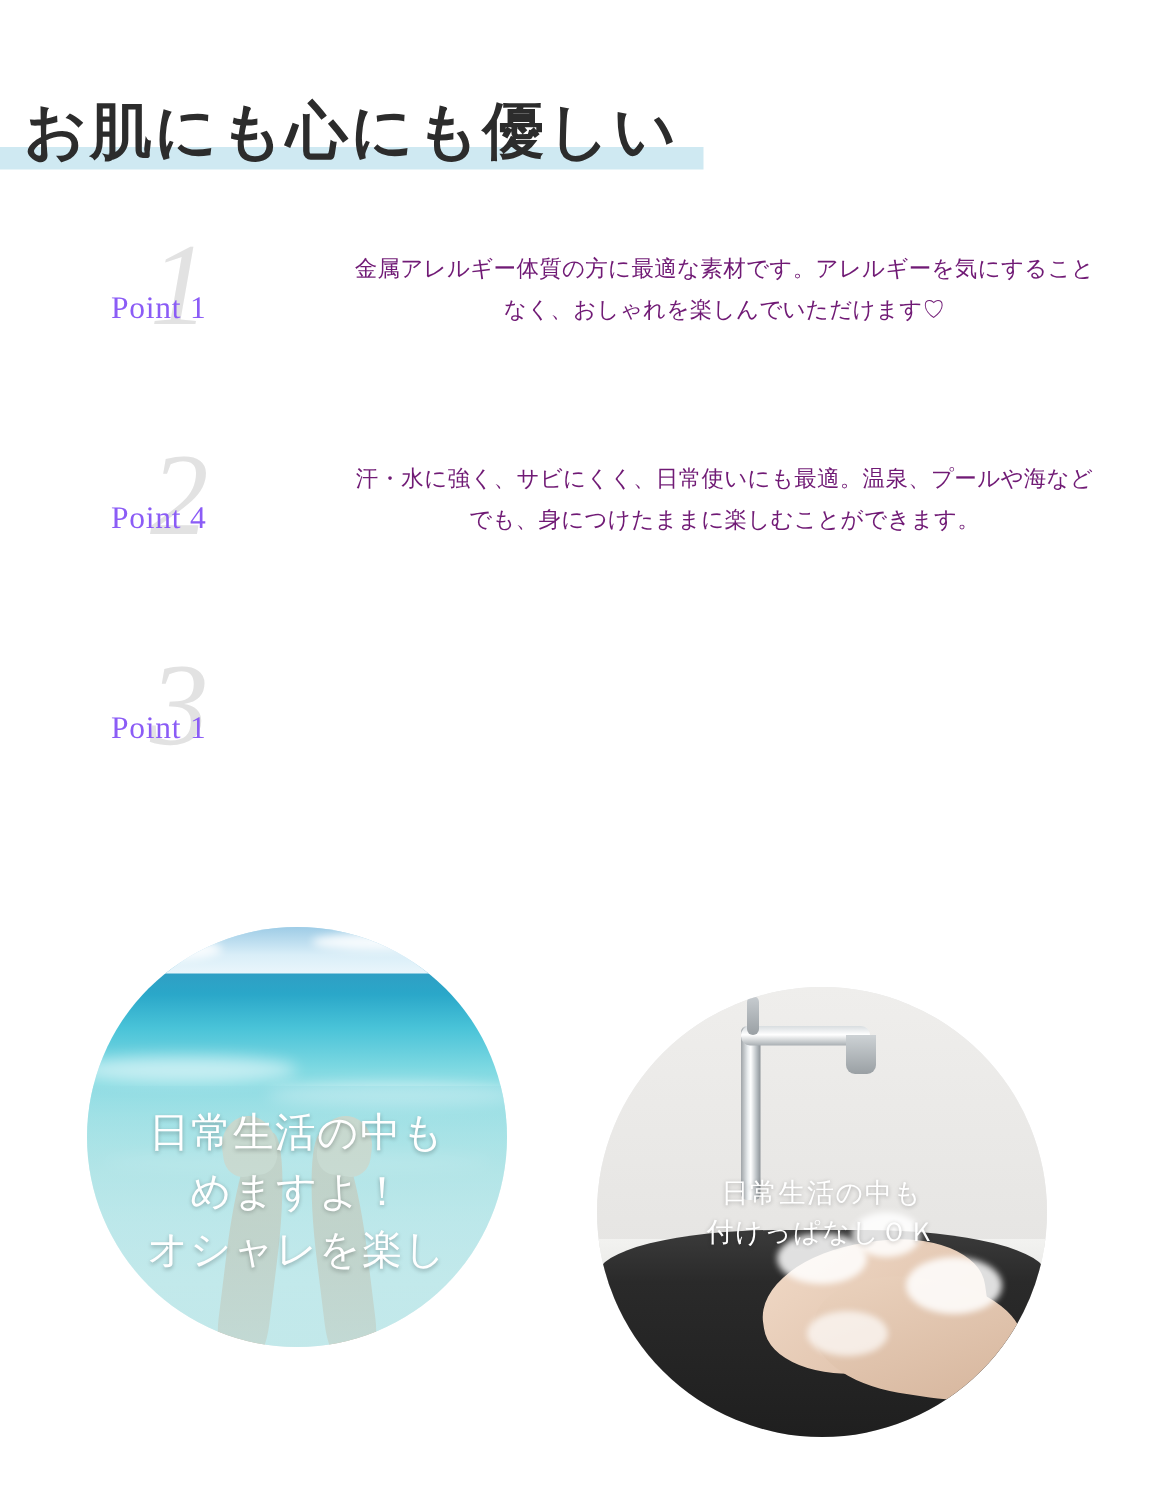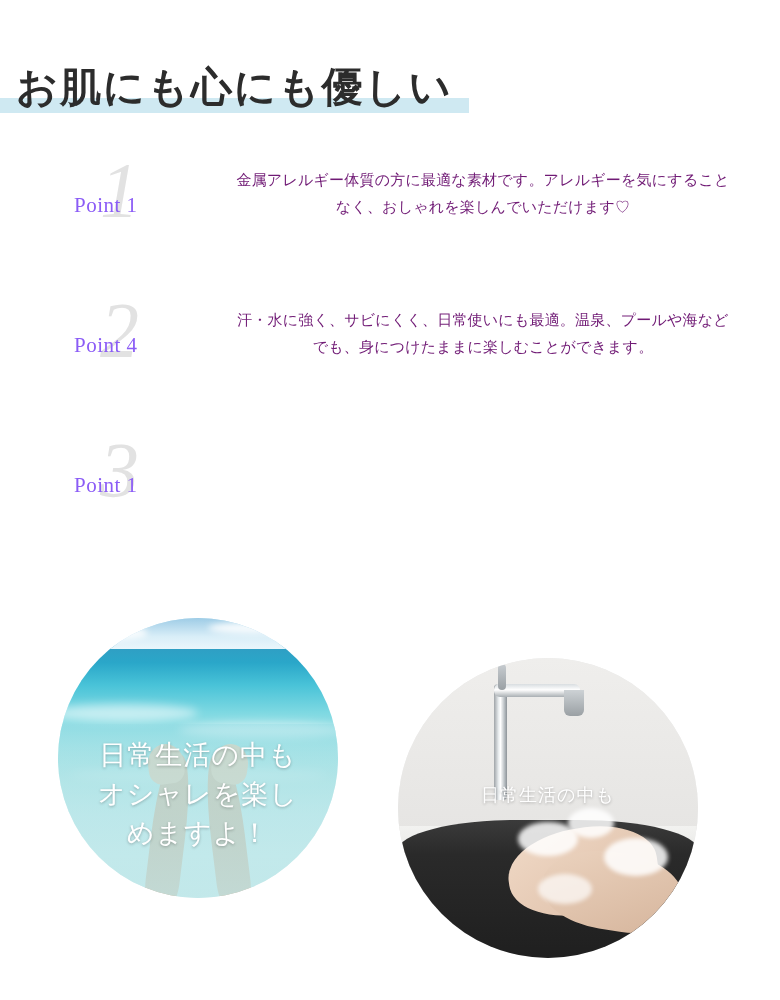--- a/index.html
+++ b/index.html
@@ -336,22 +336,22 @@
       <div class="legs">
         <div class="leg l"></div>
         <div class="leg r"></div>
         <div class="foot l"></div>
         <div class="foot r"></div>
       </div>
       <div class="water-overlay"></div>
     </div>
     <div class="photo-caption left-cap">
       <div>日常生活の中も</div>
+      <div>めますよ！</div>
       <div>オシャレを楽し</div>
-      <div>めますよ！</div>
     </div>
   </div>
 
   <div class="circle right">
     <div class="sink">
       <div class="sink-wall"></div>
       <div class="counter"></div>
       <div class="basin"></div>
       <div class="faucet-stem"></div>
       <div class="faucet-arm"></div>
@@ -361,16 +361,17 @@
         <div class="hand a"></div>
         <div class="hand b"></div>
         <div class="suds" style="left:10px;top:18px;width:60px;height:34px;"></div>
         <div class="suds" style="left:60px;top:4px;width:46px;height:30px;"></div>
         <div class="suds" style="left:96px;top:34px;width:64px;height:38px;"></div>
         <div class="suds" style="left:30px;top:70px;width:54px;height:30px;opacity:.8;"></div>
       </div>
     </div>
     <div class="photo-caption right-cap">
       <div>日常生活の中も</div>
+      <div>付けっぱなしＯＫ</div>
     </div>
   </div>
 
 </div>
 
 </body></html>

